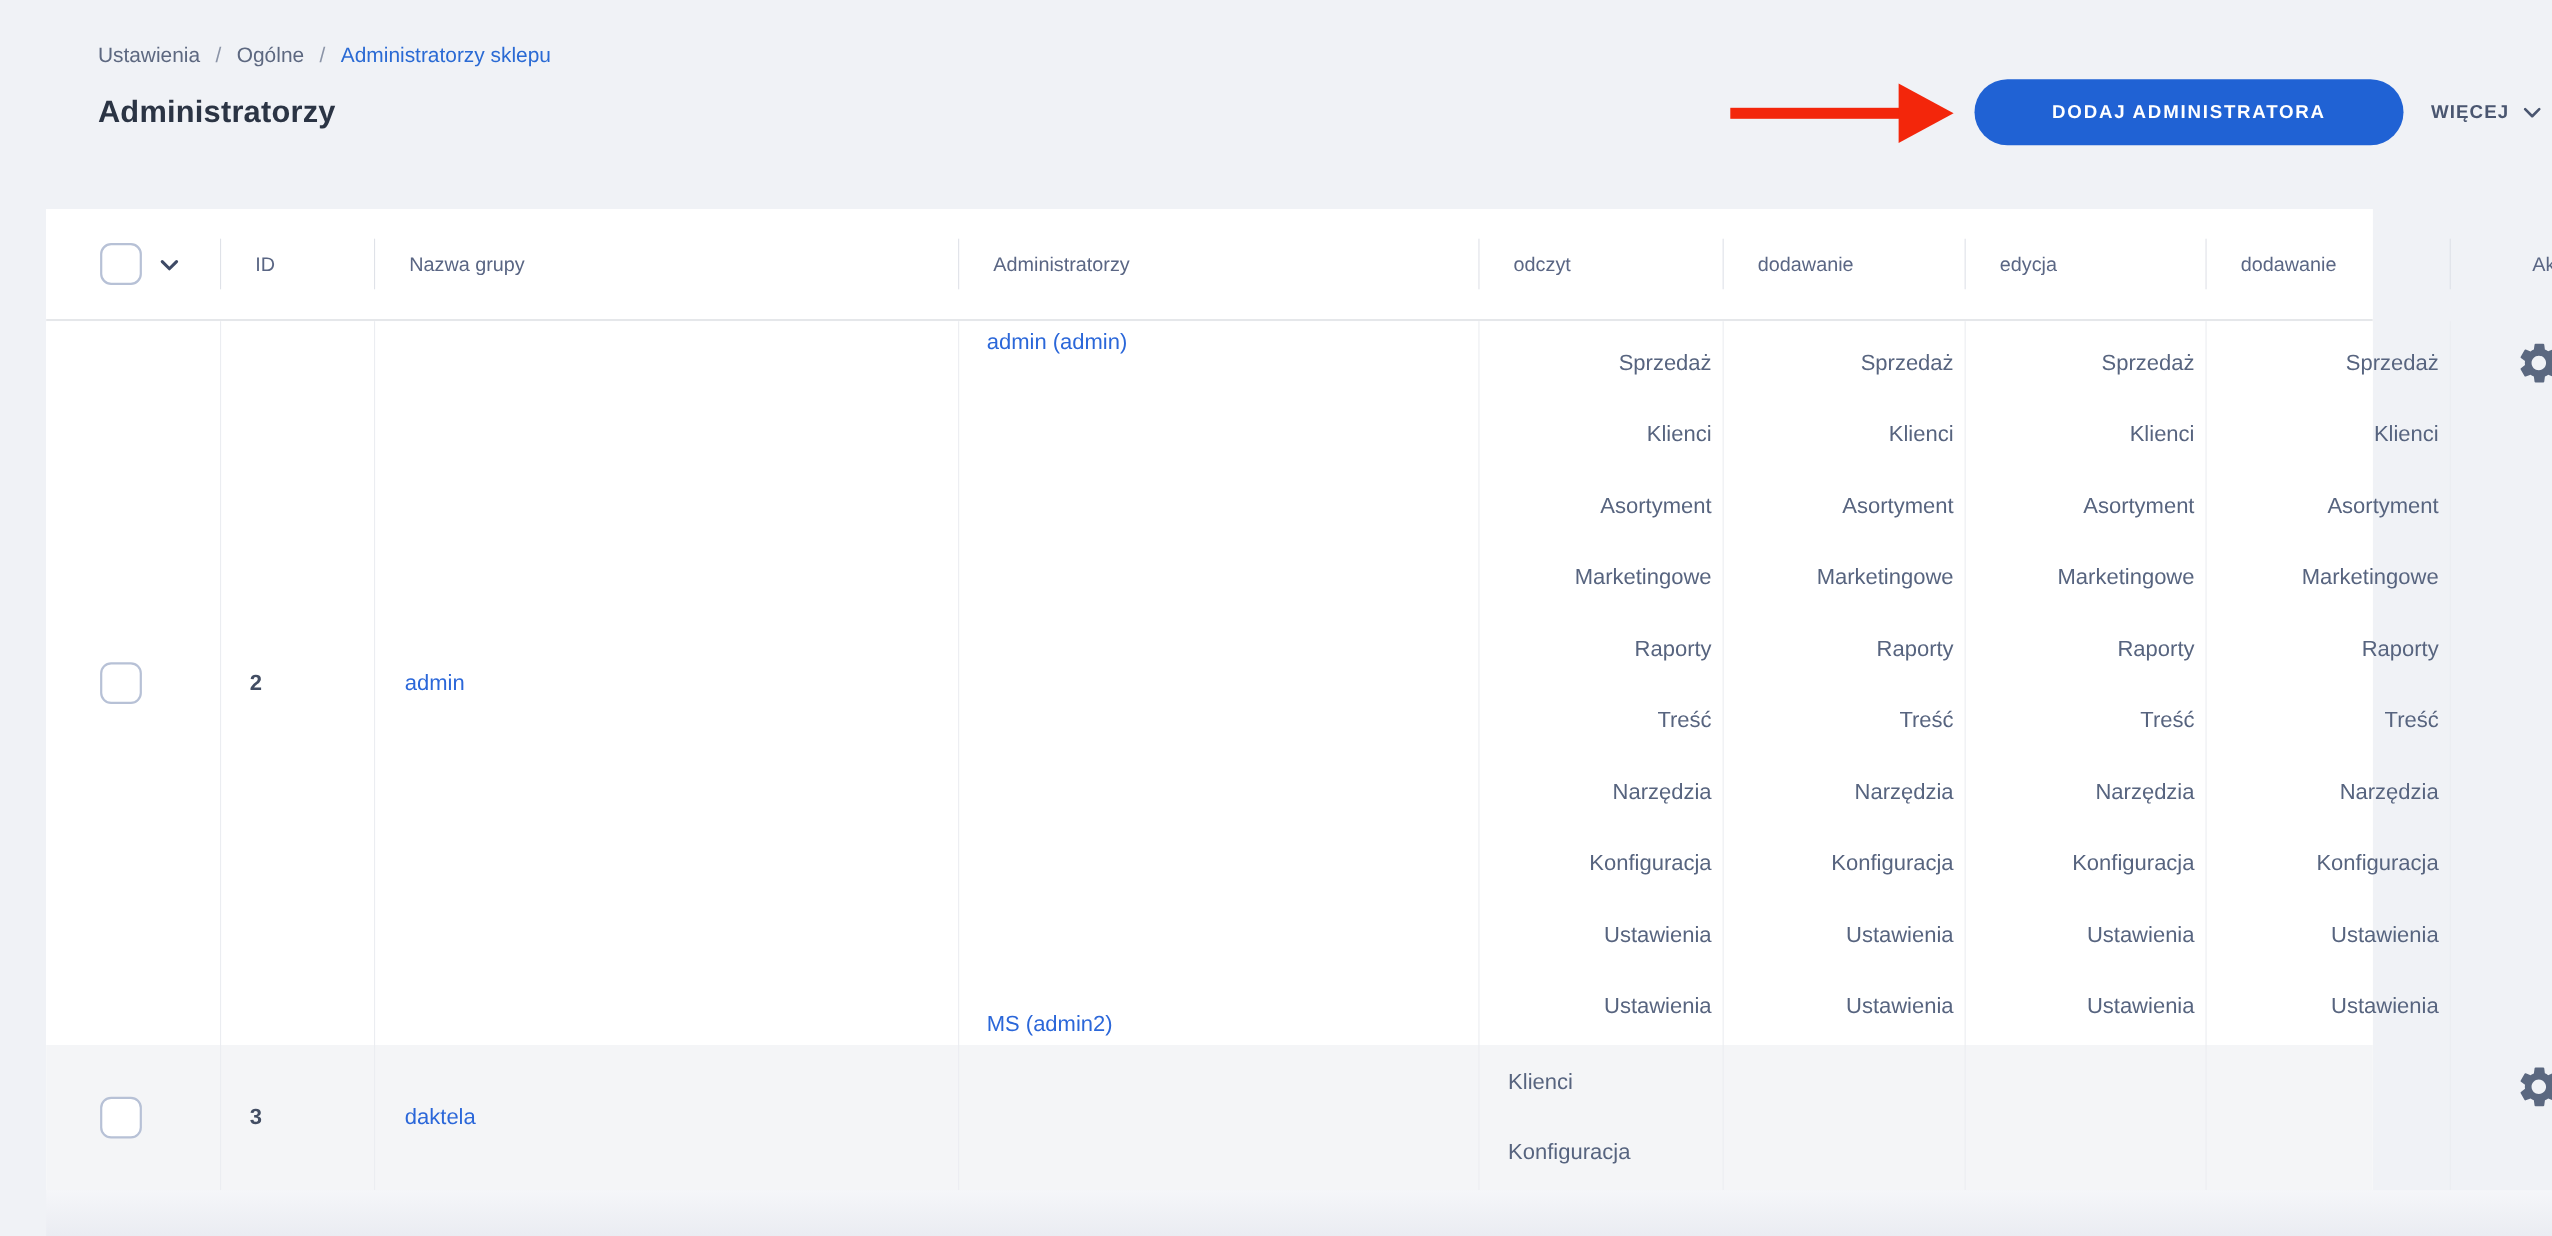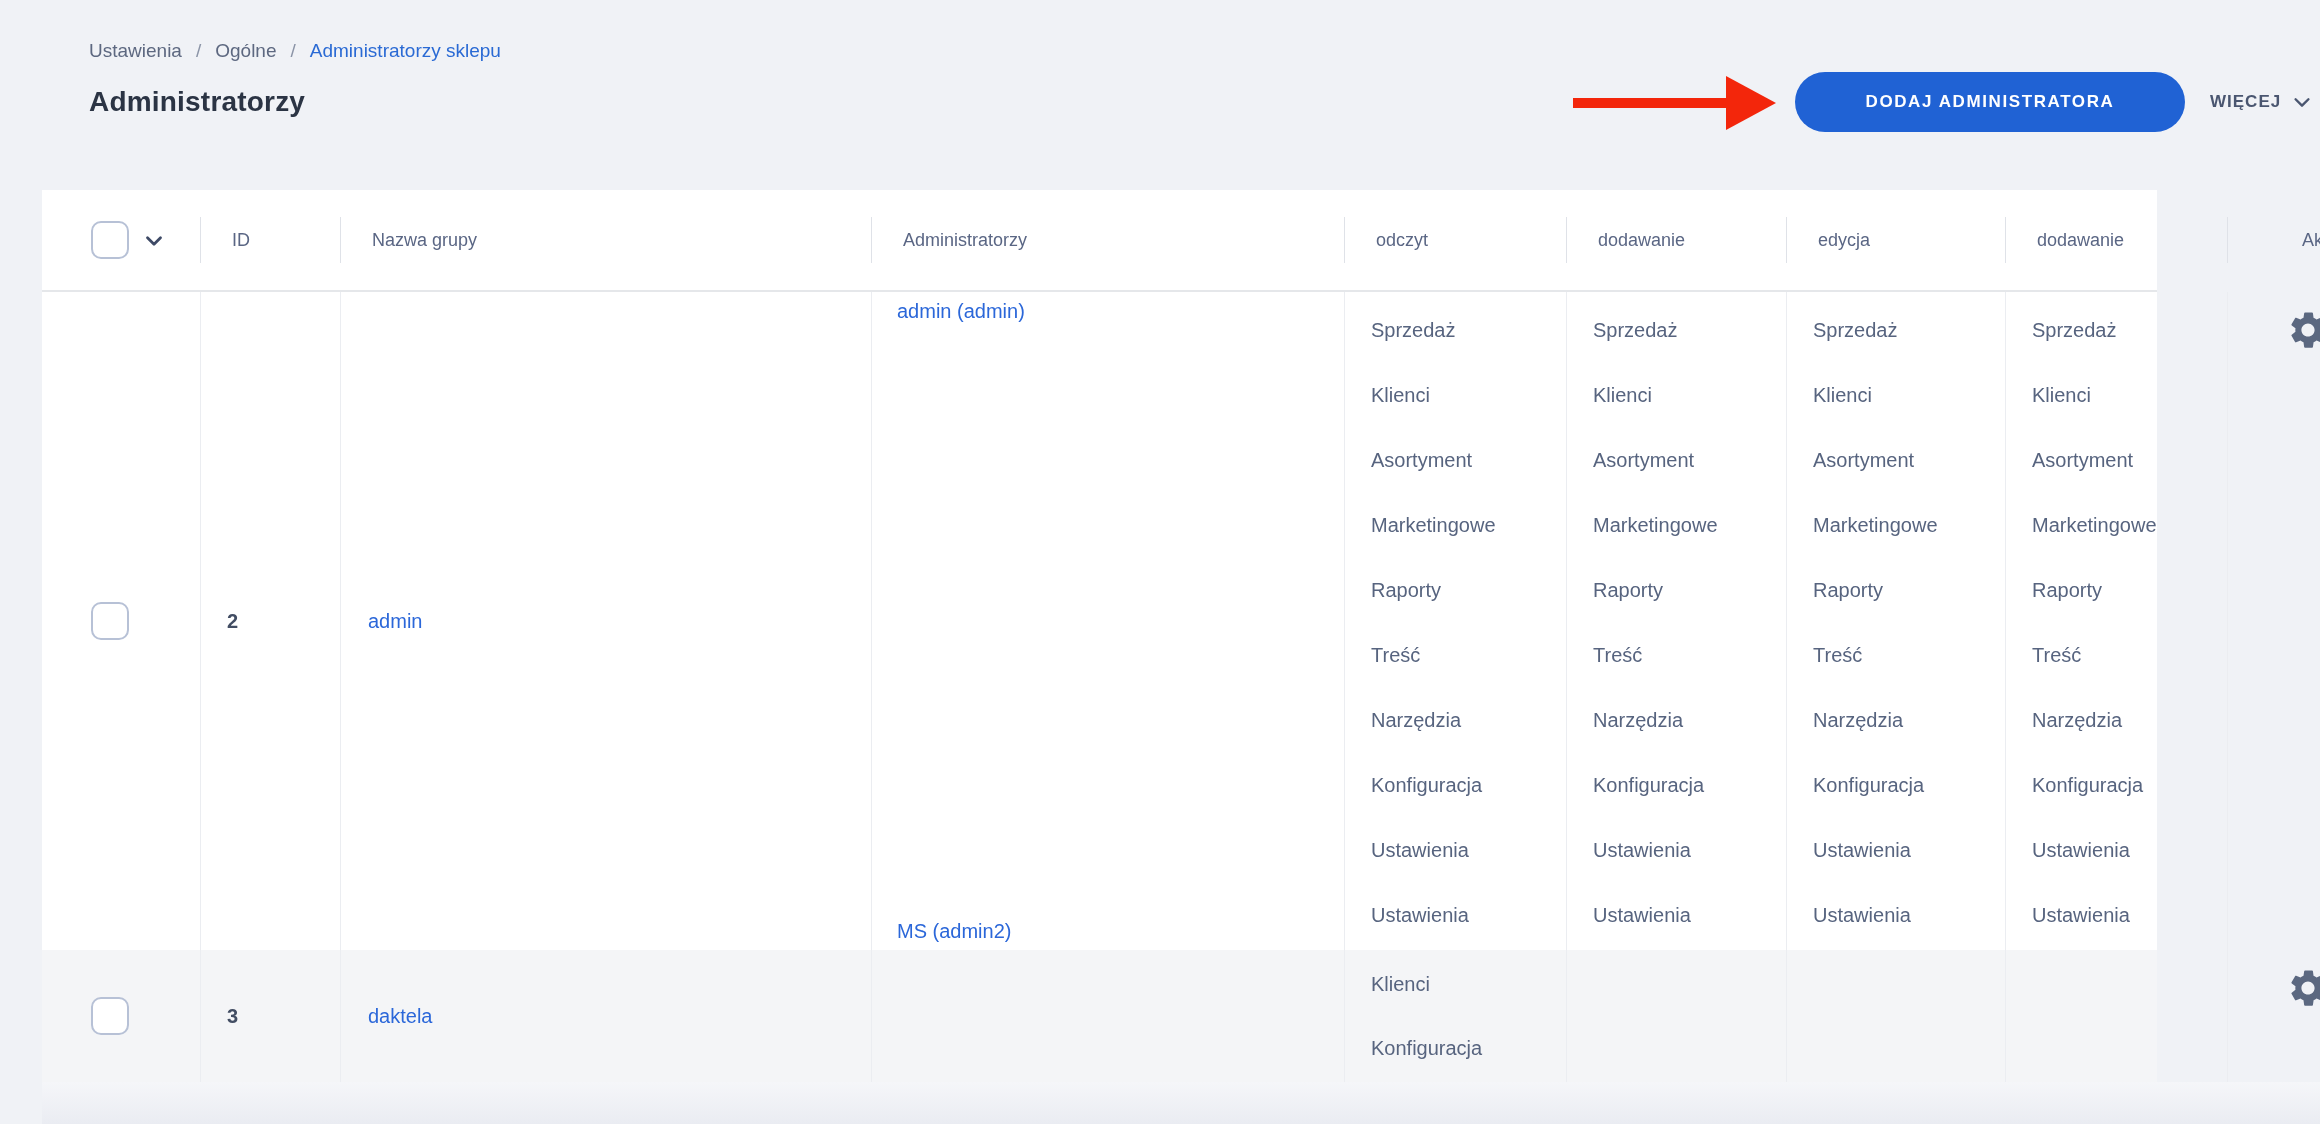--- a/index.html
+++ b/index.html
@@ -101,21 +101,21 @@
   a.link{color:var(--link);text-decoration:none;cursor:pointer;}
 
   .cell-check{display:flex;align-items:center;padding-left:49px;}
   .checkbox{
     width:38px;height:38px;border:2px solid #b7c1d6;border-radius:10px;
     background:#ffffff;cursor:pointer;flex:none;
   }
   .head-chevron{margin-left:12px;cursor:pointer;display:flex;align-items:center;}
 
   .cell-perms{font-size:20px;color:var(--slate);}
-  .row1 .cell-perms{padding:6px 10px 0 26px;}
+  .row1 .cell-perms{padding:6px 10px 0 26px;text-align:right;}
   .row2 .cell-perms{padding:2px 10px 0 26px;}
   .row1 .perm-item{line-height:65px;white-space:nowrap;}
   .row2 .perm-item{line-height:64px;white-space:nowrap;}
 
   .cell-actions{display:flex;justify-content:flex-end;align-items:flex-start;padding:16px 32px 0 0;}
   .gear-btn{background:none;border:none;cursor:pointer;padding:0;line-height:0;}
   .gear-btn svg{display:block;}
 
   .bottom-fade{
     position:absolute;left:0;top:1082px;width:2320px;height:42px;

